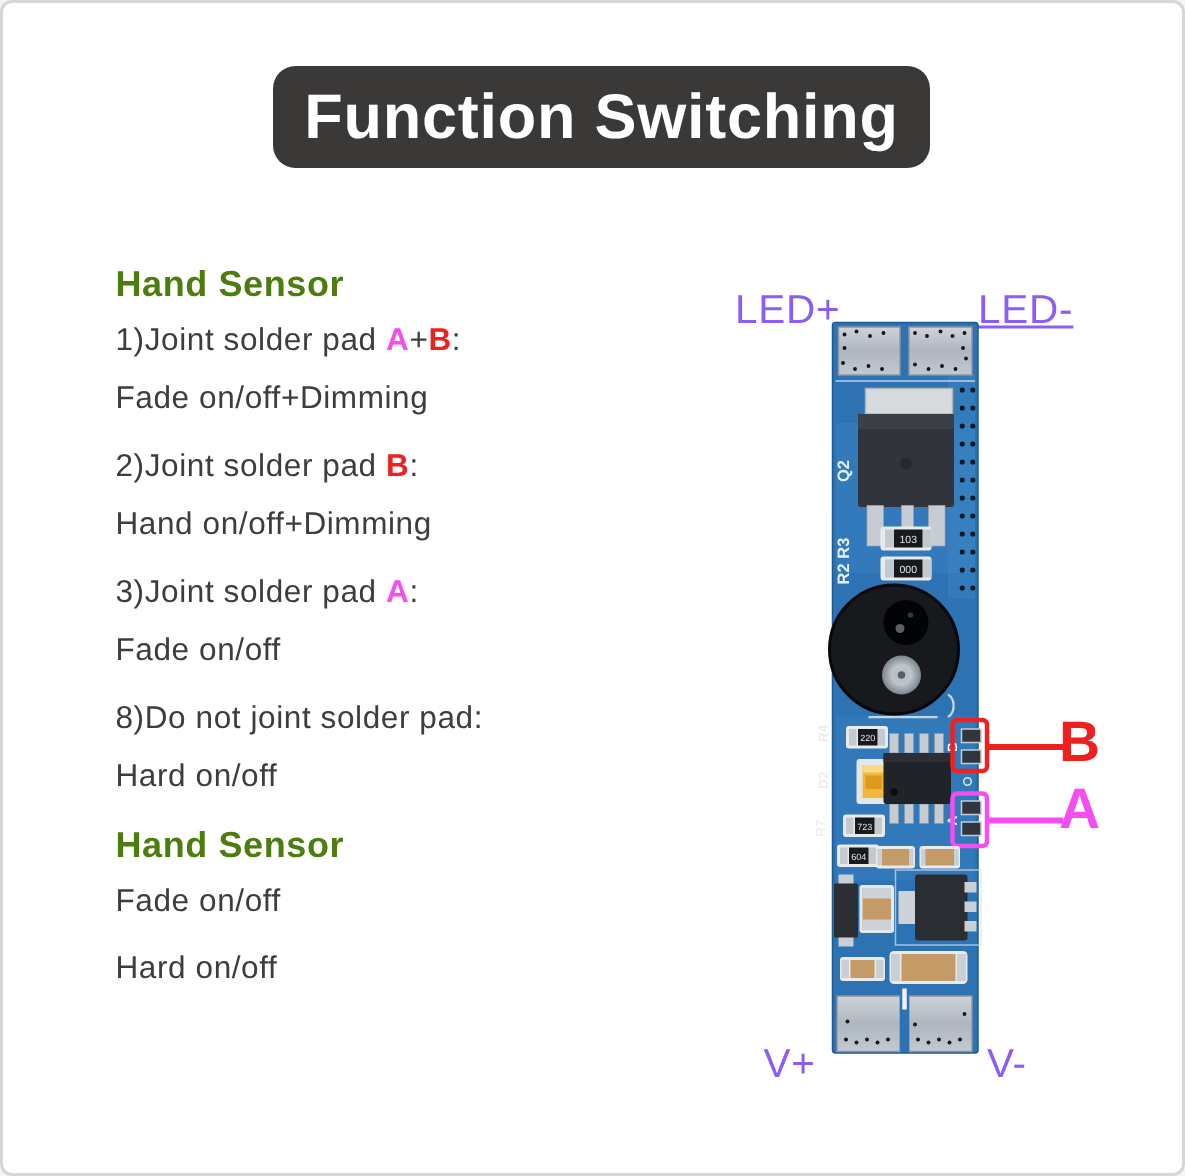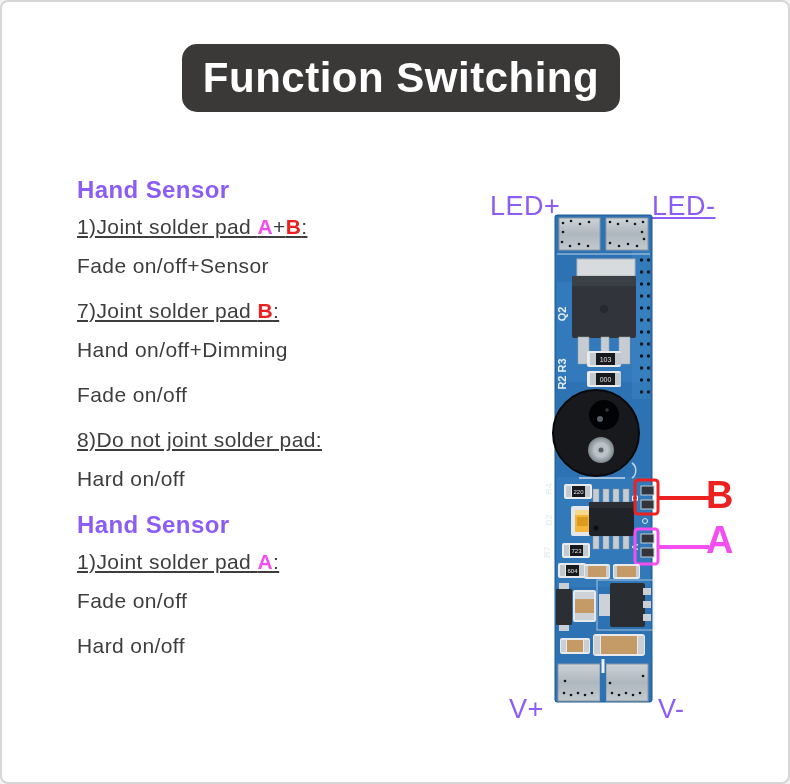--- a/index.html
+++ b/index.html
@@ -2,23 +2,23 @@
 <html><head>
 <meta charset="utf-8">
 <style>
   html,body{margin:0;padding:0;background:#f4f4f4;}
   .card{position:relative;width:786px;height:780px;background:#ffffff;border:2px solid #15803d;
         border-radius:8px;overflow:hidden;font-family:"Liberation Sans",sans-serif;}
   .title-banner{position:absolute;left:180px;top:42px;width:438px;height:68px;border-radius:15px;
         display:flex;align-items:center;justify-content:center;}
   .title-banner span{font-size:42px;font-weight:bold;letter-spacing:0.5px;}
   .instructions{position:absolute;left:75px;top:175px;width:420px;color:#3d3d3d;}
-  .section-heading{font-size:24px;font-weight:bold;color:#8b5cf6;line-height:26px;margin:0 0 12px 0;letter-spacing:0.4px;}
+  .section-heading{font-size:24px;font-weight:bold;color:#4d7c0f;line-height:26px;margin:0 0 12px 0;letter-spacing:0.4px;}
   .line{font-size:21px;line-height:23px;letter-spacing:0.4px;margin:0;}
-  .label-line{margin-bottom:16px;text-decoration:underline;}
+  .label-line{margin-bottom:16px;}
   .result-line{margin-bottom:22px;}
   .pad-letter{font-weight:bold;}
   .terminal-label{position:absolute;font-size:27px;color:#8b5cf6;letter-spacing:0.5px;}
   #led-plus{left:488px;top:189px;}
   #led-minus{left:650px;top:189px;text-decoration:underline;}
   #v-plus{left:507px;top:692px;}
   #v-minus{left:656px;top:692px;}
   .callout-letter{position:absolute;font-size:38px;font-weight:bold;line-height:38px;}
   #callout-b{left:704px;top:474px;}
   #callout-a{left:704px;top:519px;}
@@ -29,28 +29,28 @@
 
 <div class="card" style="background: rgb(255, 255, 255); border-color: rgb(214, 214, 214);">
 
   <div class="title-banner" style="background: rgb(59, 56, 56); color: rgb(255, 255, 255);">
     <span>Function Switching</span>
   </div>
 
   <div class="instructions" id="instructions">
       <div class="section-heading">Hand Sensor</div>
       <div class="line label-line"><span>1)Joint solder pad </span><span class="pad-letter" style="color: rgb(244, 77, 241);">A</span><span>+</span><span class="pad-letter" style="color: rgb(238, 33, 33);">B</span><span>:</span></div>
-      <div class="line result-line">Fade on/off+Sensor</div>
-      <div class="line label-line"><span>7)Joint solder pad </span><span class="pad-letter" style="color: rgb(238, 33, 33);">B</span><span>:</span></div>
+      <div class="line result-line">Fade on/off+Dimming</div>
+      <div class="line label-line"><span>2)Joint solder pad </span><span class="pad-letter" style="color: rgb(238, 33, 33);">B</span><span>:</span></div>
       <div class="line result-line">Hand on/off+Dimming</div>
+      <div class="line label-line"><span>3)Joint solder pad </span><span class="pad-letter" style="color: rgb(244, 77, 241);">A</span><span>:</span></div>
       <div class="line result-line">Fade on/off</div>
       <div class="line label-line"><span>8)Do not joint solder pad:</span></div>
       <div class="line result-line">Hard on/off</div>
       <div class="section-heading">Hand Sensor</div>
-      <div class="line label-line"><span>1)Joint solder pad </span><span class="pad-letter" style="color: rgb(244, 77, 241);">A</span><span>:</span></div>
       <div class="line result-line">Fade on/off</div>
       <div class="line result-line">Hard on/off</div>
     </div>
 
   <div class="terminal-label" id="led-plus">LED+</div>
   <div class="terminal-label" id="led-minus">LED-</div>
   <div class="terminal-label" id="v-plus">V+</div>
   <div class="terminal-label" id="v-minus">V-</div>
 
   <div class="callout-letter" id="callout-b" style="color: rgb(238, 33, 33);">B</div>

